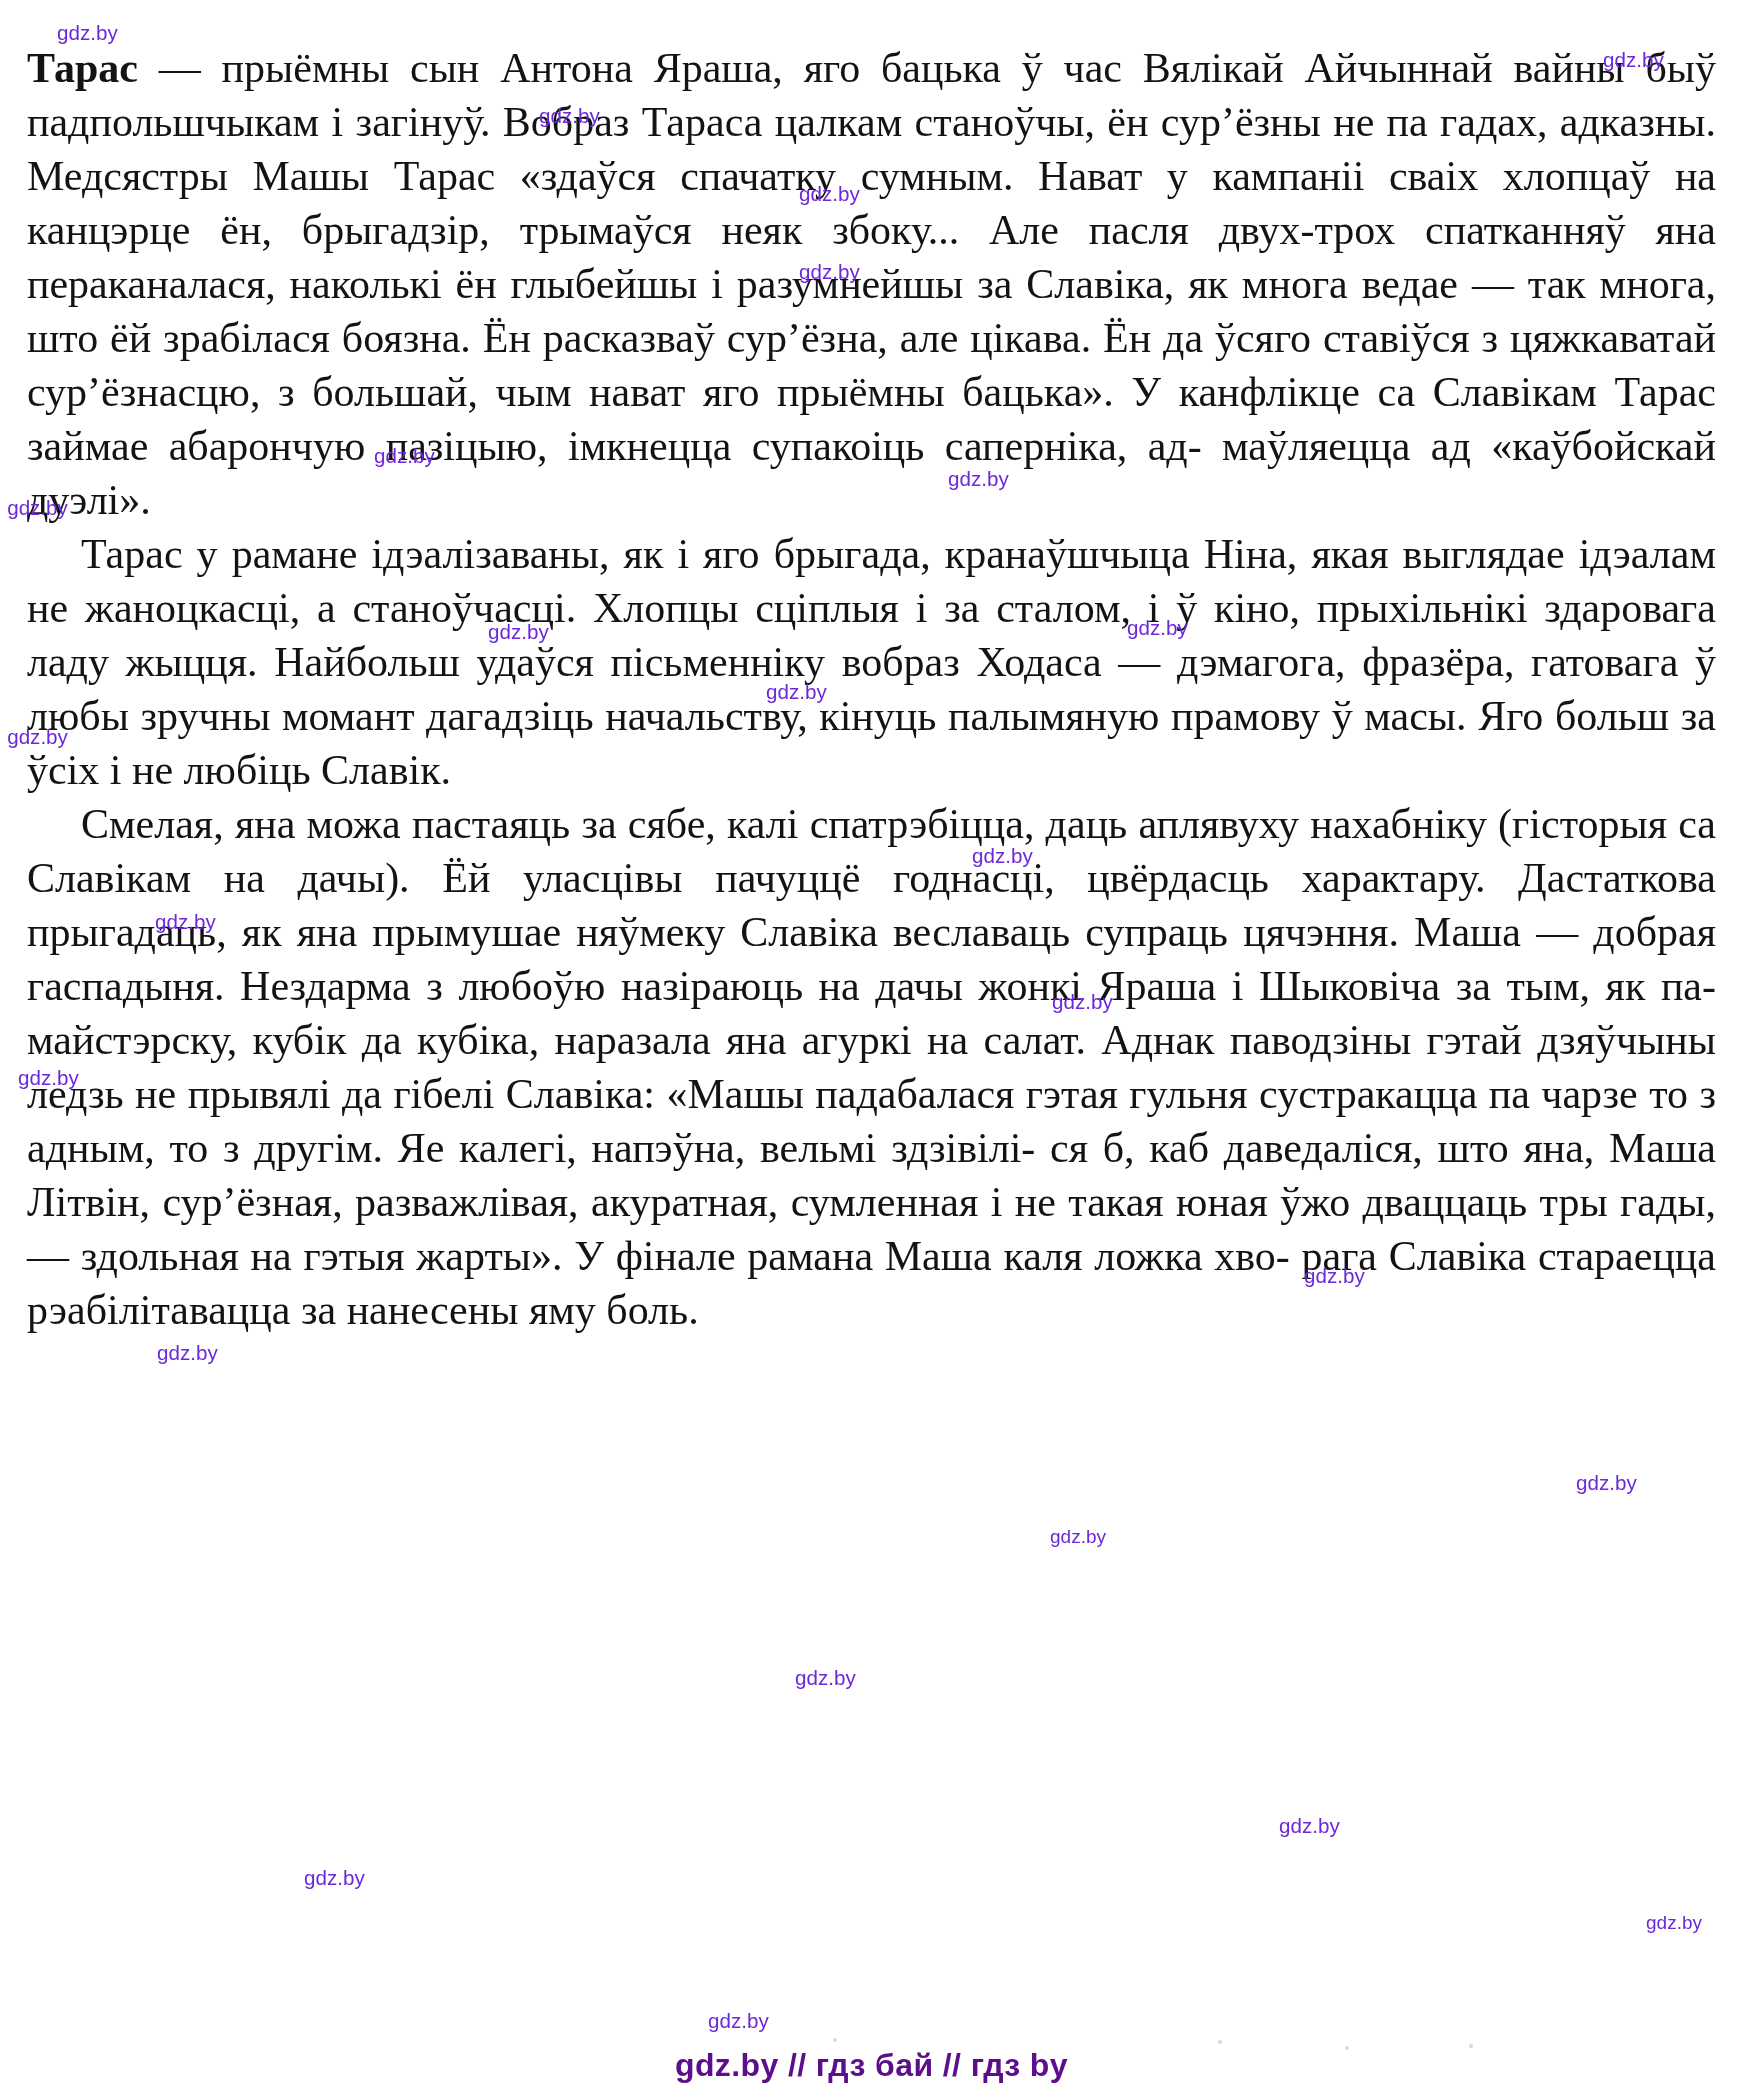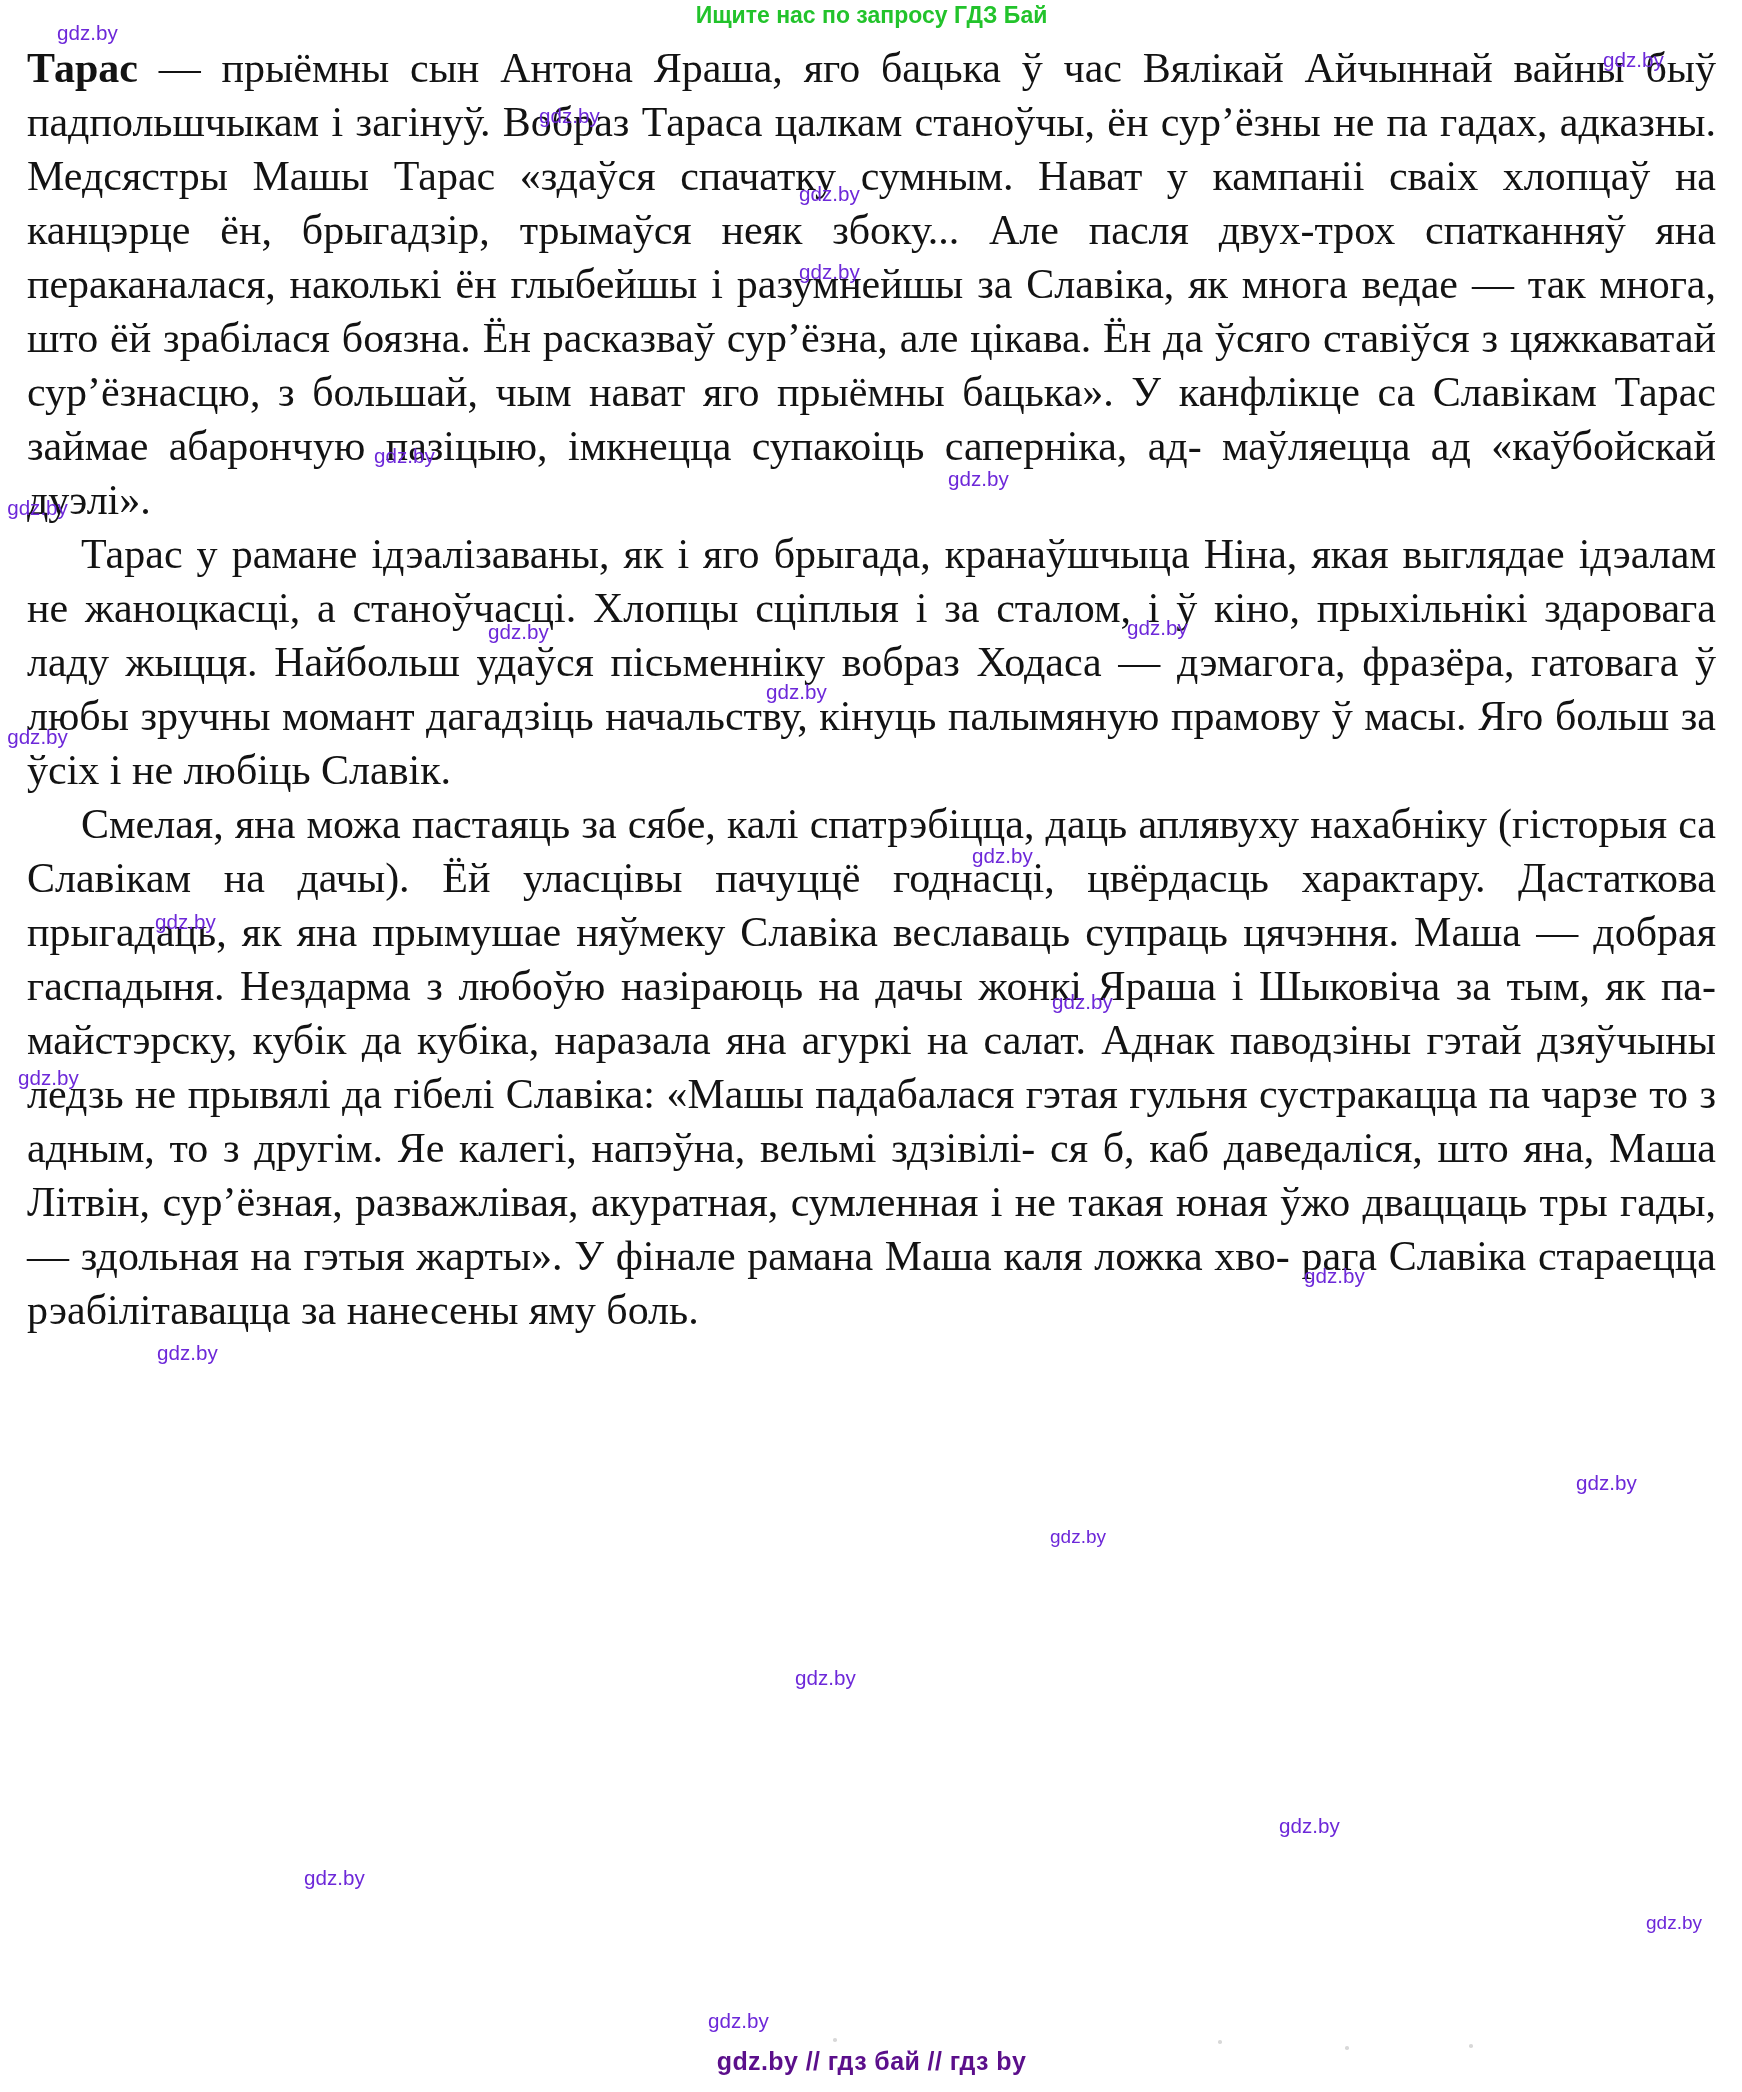--- a/index.html
+++ b/index.html
@@ -73,40 +73,39 @@
 
   
   .footer-links {
     position: absolute;
     left: 0;
     top: 2047px;
     width: 100%;
     text-align: center;
     font-family: "Liberation Sans", sans-serif;
     font-weight: bold;
-    font-size: 25px;
+    font-size: 32px;
     color: #5b0f8b;
     letter-spacing: 0.4px;
   }
 
   
   .speck {
     position: absolute;
     background: #d8d8d8;
     width: 3.6px;
     height: 3.6px;
     border-radius: 50%;
   }
 </style>
 </head>
 <body>
 
 <div class="page">
 
-  <div class="promo-banner">Ищите нас по запросу ГДЗ Бай</div>
 
   <div class="content">
 
     <p class="para"><b class="bold-run">Тарас</b><span> — прыёмны сын Антона Яраша, яго бацька ў час Вялікай Айчыннай вайны быў падпольшчыкам і загінуў. Вобраз Тараса цалкам станоўчы, ён сур’ёзны не па гадах, адказны. Медсястры Машы Тарас «здаўся спачатку сумным. Нават у кампаніі сваіх хлопцаў на канцэрце ён, брыгадзір, трымаўся неяк збоку... Але пасля двух-трох спатканняў яна пераканалася, наколькі ён глыбейшы і разумнейшы за Славіка, як многа ведае — так многа, што ёй зрабілася боязна. Ён расказваў сур’ёзна, але цікава. Ён да ўсяго ставіўся з цяжкаватай сур’ёзнасцю, з большай, чым нават яго прыёмны бацька». У канфлікце са Славікам Тарас займае абарончую пазіцыю, імкнецца супакоіць саперніка, ад- маўляецца ад «каўбойскай дуэлі».</span></p>
 
     <p class="para indent">Тарас у рамане ідэалізаваны, як і яго брыгада, кранаўшчыца Ніна, якая выглядае ідэалам не жаноцкасці, а станоўчасці. Хлопцы сціплыя і за сталом, і ў кіно, прыхільнікі здаровага ладу жыцця. Найбольш удаўся пісьменніку вобраз Ходаса — дэмагога, фразёра, гатовага ў любы зручны момант дагадзіць начальству, кінуць палымяную прамову ў масы. Яго больш за ўсіх і не любіць Славік.</p>
 
     <p class="para indent">Смелая, яна можа пастаяць за сябе, калі спатрэбіцца, даць аплявуху нахабніку (гісторыя са Славікам на дачы). Ёй уласцівы пачуццё годнасці, цвёрдасць характару. Дастаткова прыгадаць, як яна прымушае няўмеку Славіка веславаць супраць цячэння. Маша — добрая гаспадыня. Нездарма з любоўю назіраюць на дачы жонкі Яраша і Шыковіча за тым, як па-майстэрску, кубік да кубіка, наразала яна агуркі на салат. Аднак паводзіны гэтай дзяўчыны ледзь не прывялі да гібелі Славіка: «Машы падабалася гэтая гульня сустракацца па чарзе то з адным, то з другім. Яе калегі, напэўна, вельмі здзівілі- ся б, каб даведаліся, што яна, Маша Літвін, сур’ёзная, разважлівая, акуратная, сумленная і не такая юная ўжо дваццаць тры гады, — здольная на гэтыя жарты». У фінале рамана Маша каля ложка хво- рага Славіка стараецца рэабілітавацца за нанесены яму боль.</p>
 
 

